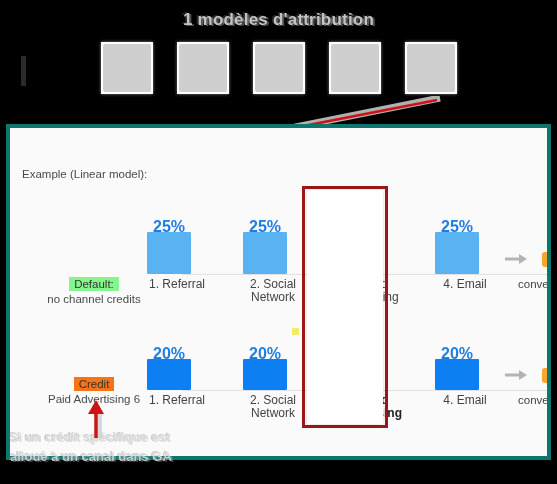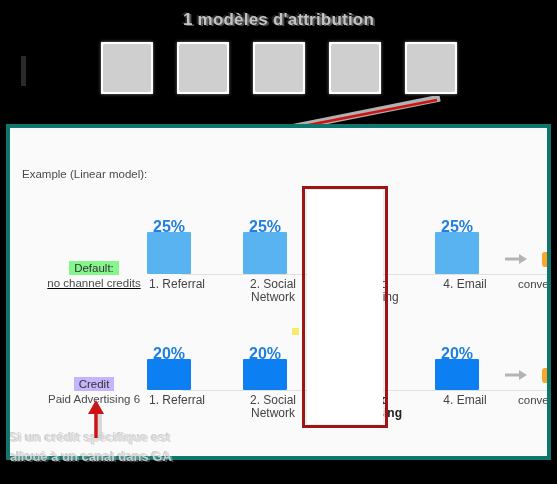--- a/index.html
+++ b/index.html
@@ -72,21 +72,21 @@
   #row-default{top:76px;height:110px;}
   #row-credit{top:186px;height:130px;}
 
   .row-caption{
     position:absolute;left:4px;width:160px;text-align:center;
   }
   .cap-badge{
     display:inline-block;font-size:11.5px;color:#333;padding:1px 5px;
   }
   .cap-badge.green{background:#85f58c;}
-  .cap-badge.pink{background:#c4b5fd;}
+  .cap-badge.pink{background:#f97316;}
   .cap-sub{
     display:block;font-size:11.5px;color:#4b4b4b;margin-top:1px;white-space:nowrap;
   }
 
   .baseline{
     position:absolute;left:172px;width:366px;height:1px;background:#e0e0e0;
   }
 
   .cols{position:absolute;left:116px;top:0;width:430px;height:100%;}
   .col{
@@ -209,21 +209,21 @@
   <line x1="440" y1="2" x2="190" y2="52" stroke="#d0d0d0" stroke-width="7" opacity=".85"></line>
   <line x1="437" y1="4" x2="190" y2="52" stroke="#cc1414" stroke-width="2.6"></line>
   <polygon points="192,44 178,56 196,58" fill="#cc1414"></polygon>
 </svg>
 
 <div id="panel">
 
   <div id="example-label">Example (Linear model):</div>
 
   <div class="chart-row" id="row-default">
-    <div class="row-caption" style="top:54px;text-decoration:underline;">
+    <div class="row-caption" style="top:70px;">
       <span class="cap-badge green">Default:</span>
       <span class="cap-sub">no channel credits</span>
     </div>
     <div class="baseline" style="top:70px;"></div>
     <div class="cols">
         <div class="col" style="left: 0px;">
           <div class="pct" style="top: 14px;">25%</div>
           <div class="bar" style="top: 28px; height: 42px; background: rgb(89, 179, 240);"></div>
           <div class="col-label" style="top: 74px;">1. Referral</div>
         </div>

